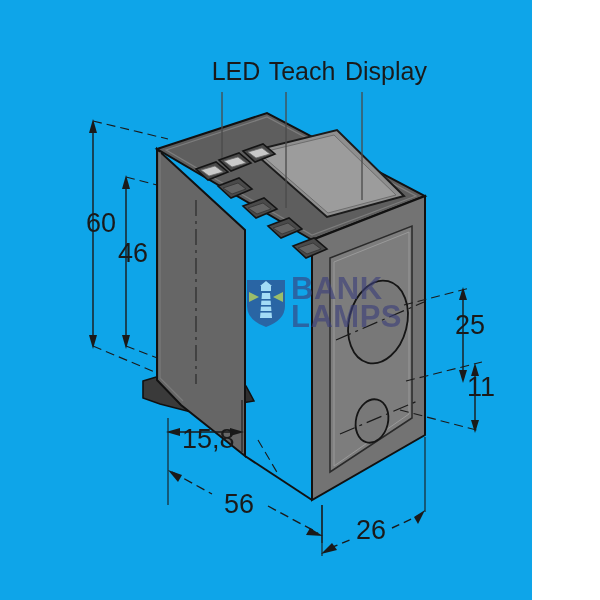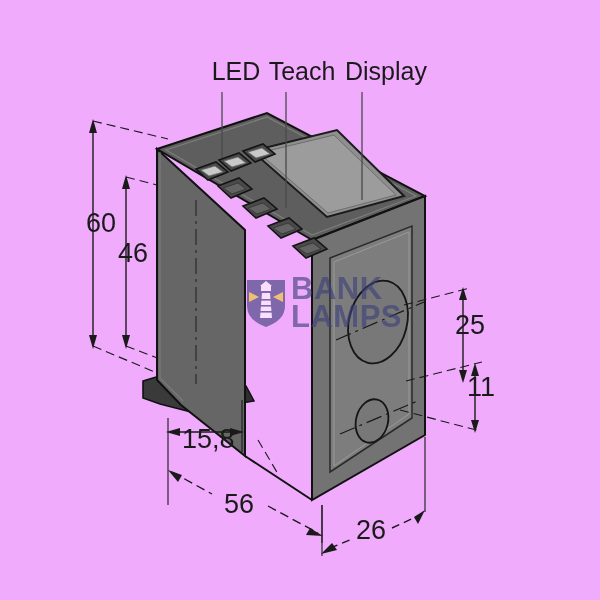--- a/index.html
+++ b/index.html
@@ -2,23 +2,23 @@
 <html><head>
 <meta charset="utf-8">
 <style>
   html, body {
     margin: 0;
     padding: 0;
     background: #ffffff;
   }
   #page {
     position: relative;
-    width: 600px;
+    width: 532px;
     height: 600px;
-    background: #f0abfc;
+    background: #0ea5e9;
     overflow: hidden;
     font-family: "Liberation Sans", sans-serif;
   }
   #drawing {
     position: absolute;
     left: 0;
     top: 0;
     width: 600px;
     height: 600px;
   }

